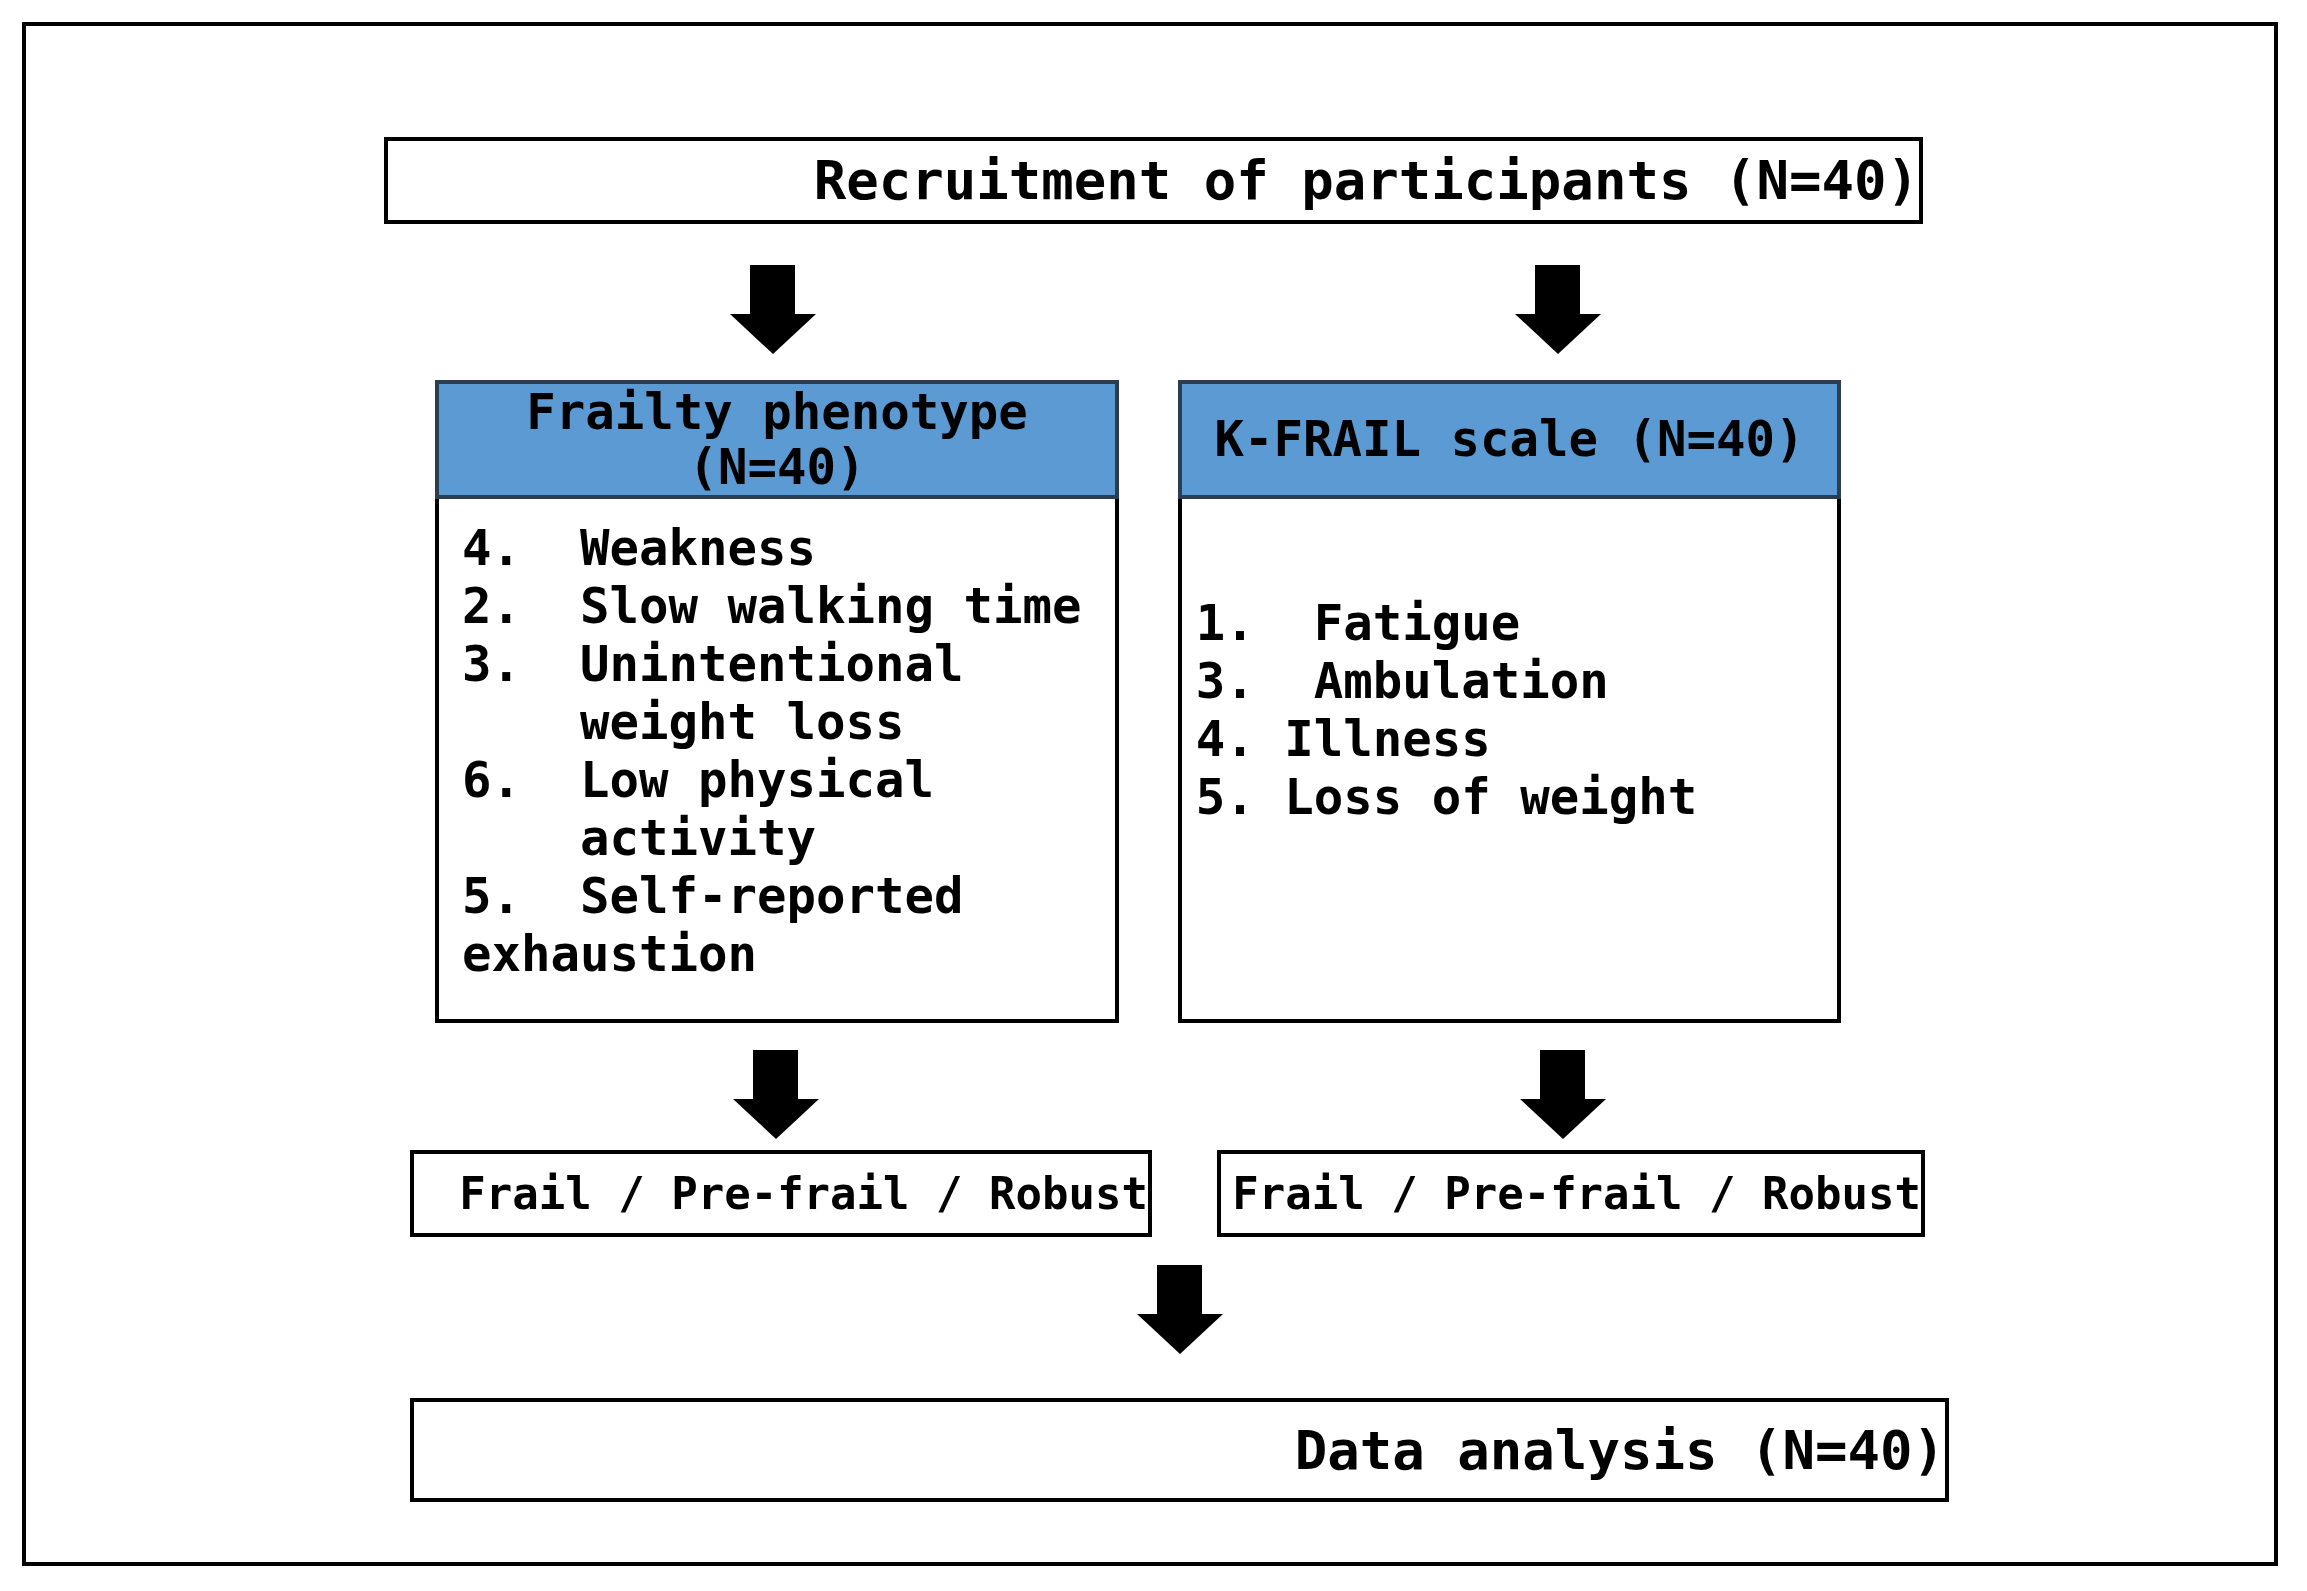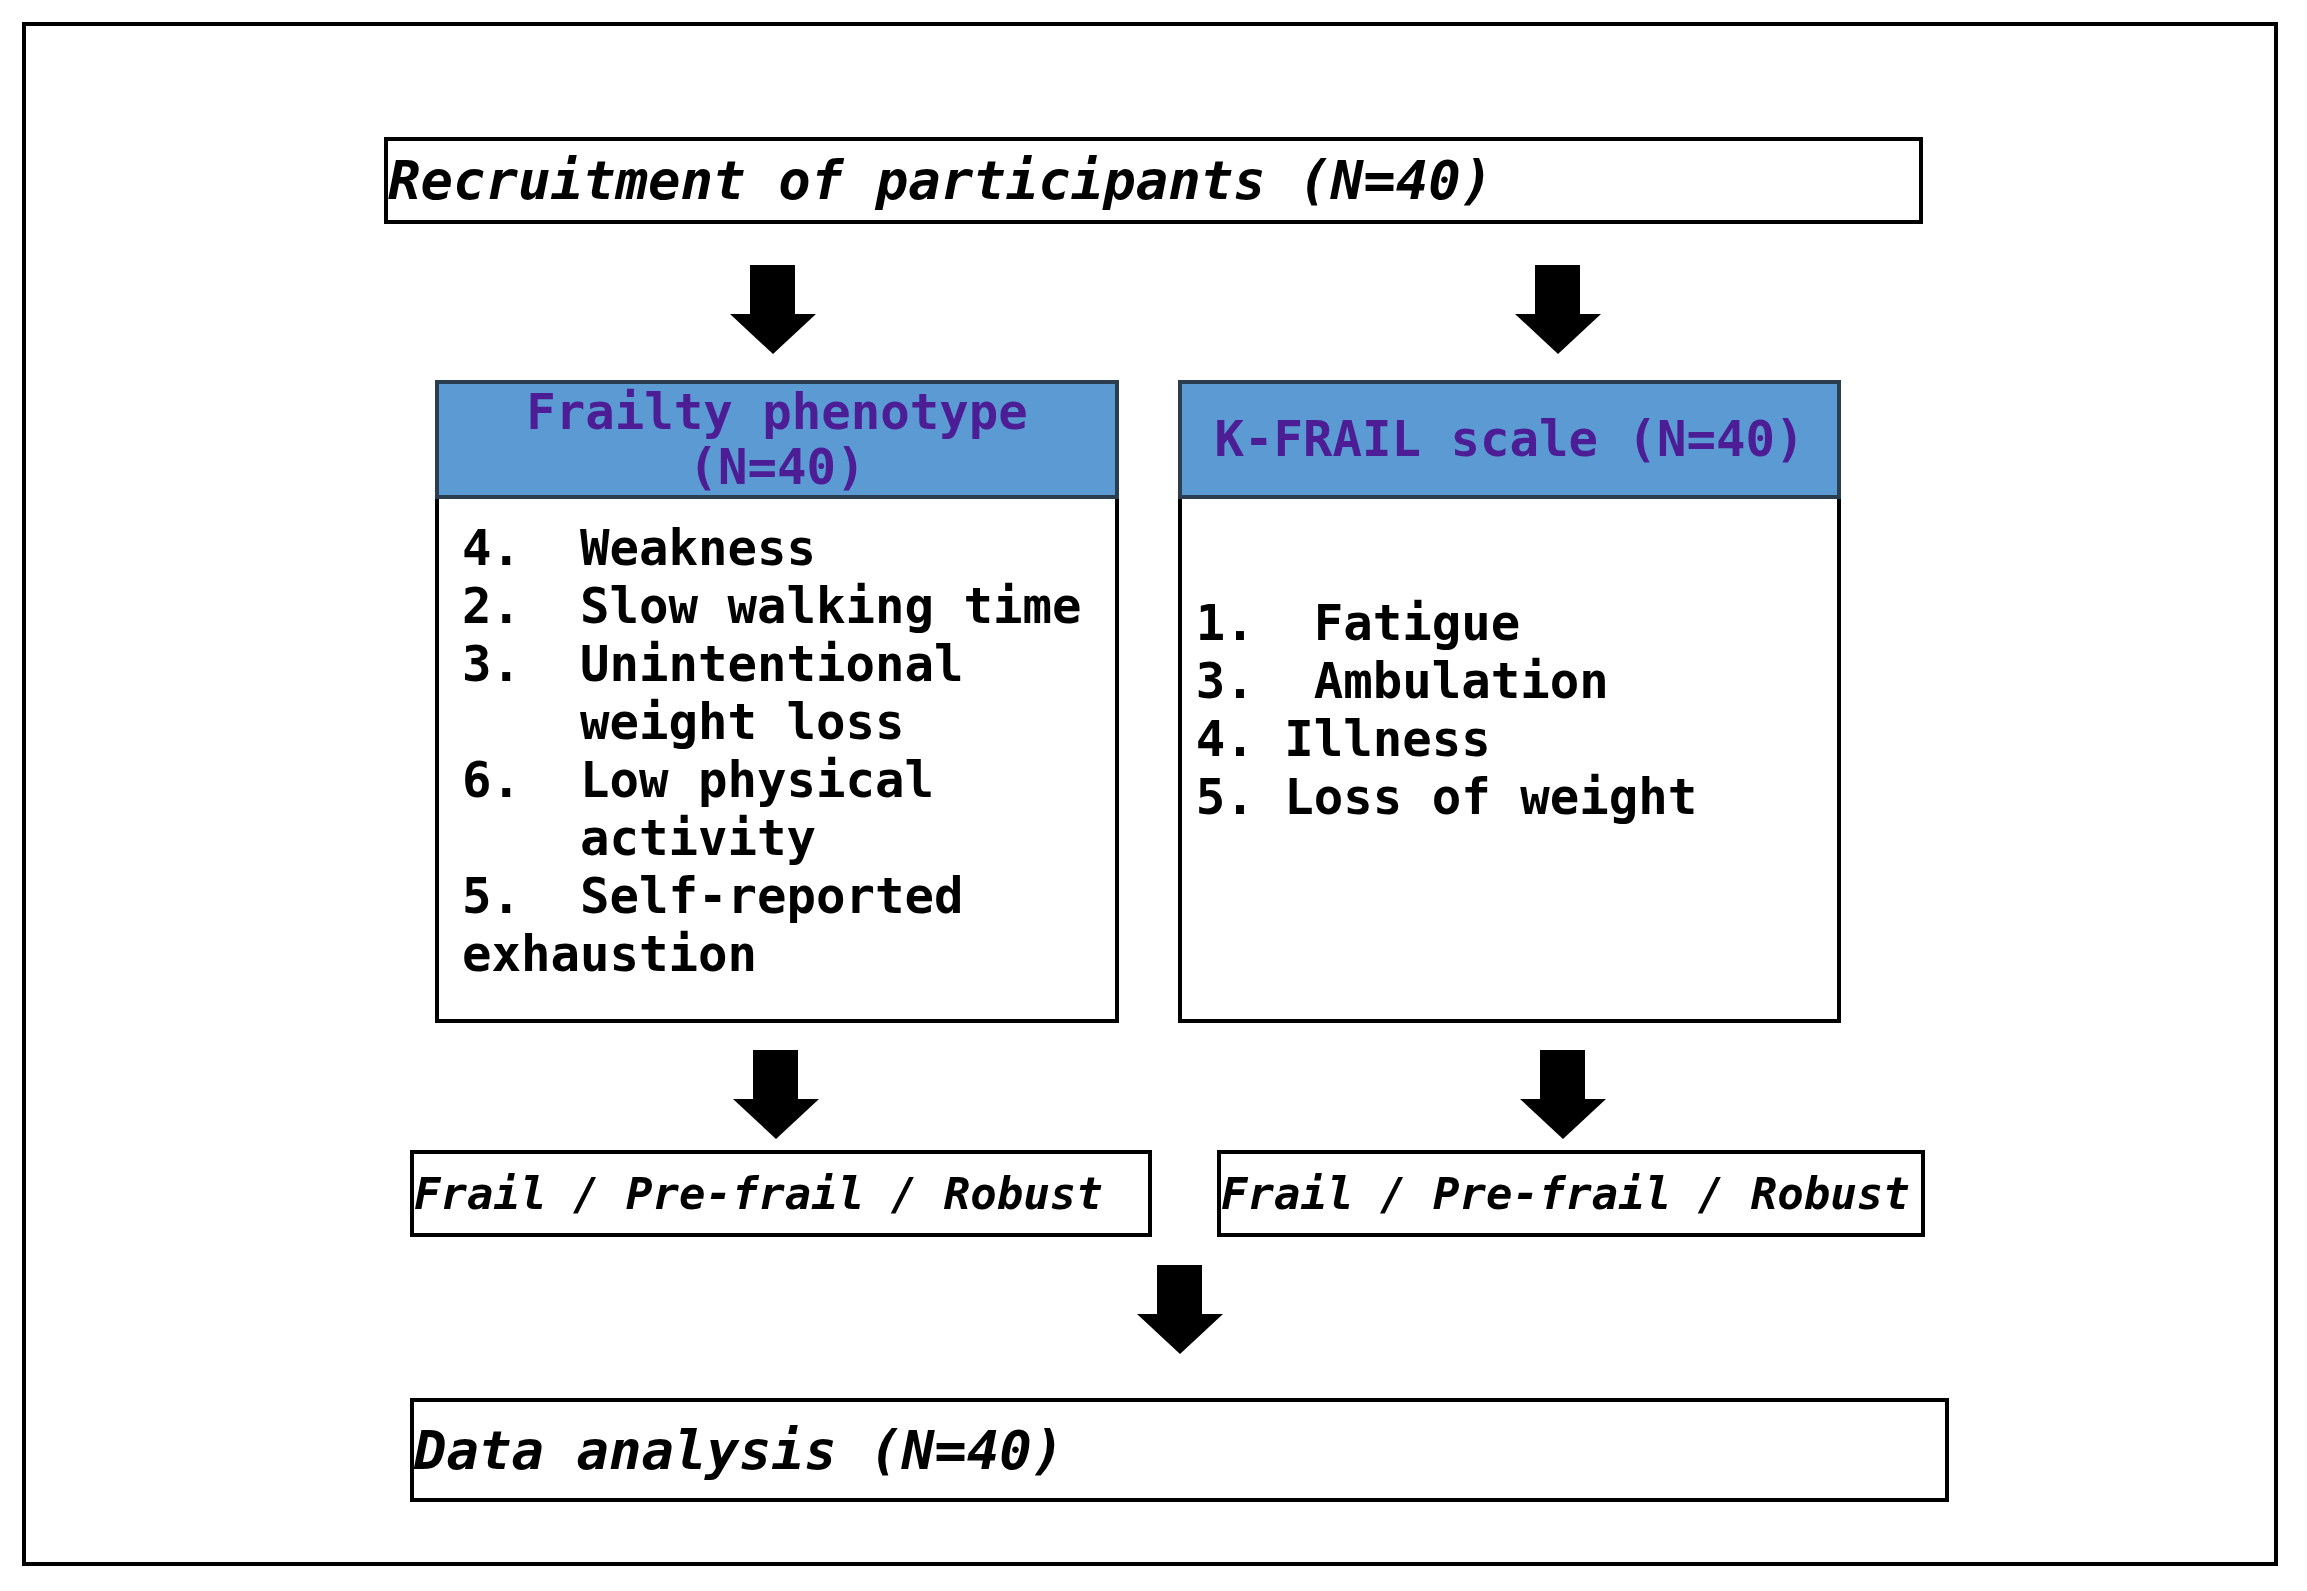--- a/index.html
+++ b/index.html
@@ -7,37 +7,36 @@
     width:2307px;height:1592px;background:#ffffff;position:relative;
     font-family:"DejaVu Sans Mono", monospace;font-weight:bold;color:#000;
   }
   .abs{position:absolute;box-sizing:border-box;}
   .frame{
     left:22px;top:22px;width:2256px;height:1544px;
     border:4.8px solid #000;background:#fff;
   }
   .box{
     border:4.1px solid #000;background:#fff;
-    display:flex;align-items:center;justify-content:flex-start;
+    display:flex;align-items:center;justify-content:flex-end;
     text-align:center;
-    font-style:italic;
   }
   .title-box{left:380px;top:133px;width:1539px;height:87px;font-size:54px;}
   .analysis-box{left:406px;top:1394px;width:1539px;height:104px;font-size:54px;}
   .outcome{font-size:44px;white-space:pre;}
   .outcome-left{left:406px;top:1146px;width:742px;height:87px;}
   .outcome-right{left:1213px;top:1146px;width:708px;height:87px;}
 
   .panel{display:flex;flex-direction:column;}
   .panel-left{left:431px;top:376px;width:684px;height:643px;}
   .panel-right{left:1212px;top:376px;width:663px;height:643px;}
   .panel-header{
     box-sizing:border-box;height:119px;width:100%;
     background:#5b9ad2;border:4.1px solid #2b3e4f;
-    color:#4c1d95;display:flex;flex-direction:column;
+    color:#000000;display:flex;flex-direction:column;
     align-items:center;justify-content:center;
     font-size:49px;line-height:55px;text-align:center;white-space:pre;
   }
   .panel-body{
     box-sizing:border-box;flex:1;width:100%;
     background:#fff;border:4.1px solid #000;border-top:none;
   }
   .body-left{padding:20.6px 0 0 23px;}
   .body-right{padding:96px 0 0 13.7px;}
   .list-line{font-size:49px;line-height:58px;white-space:pre;}

